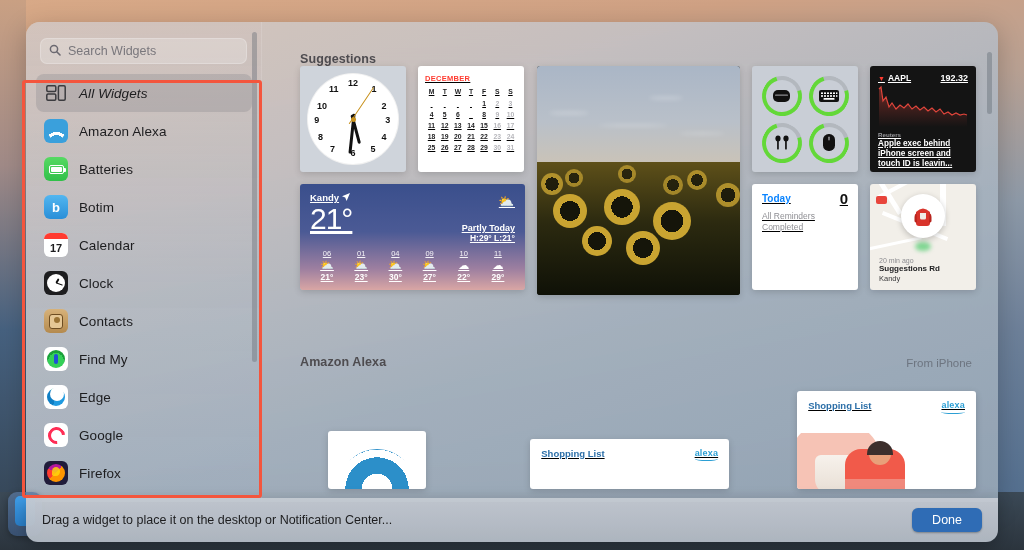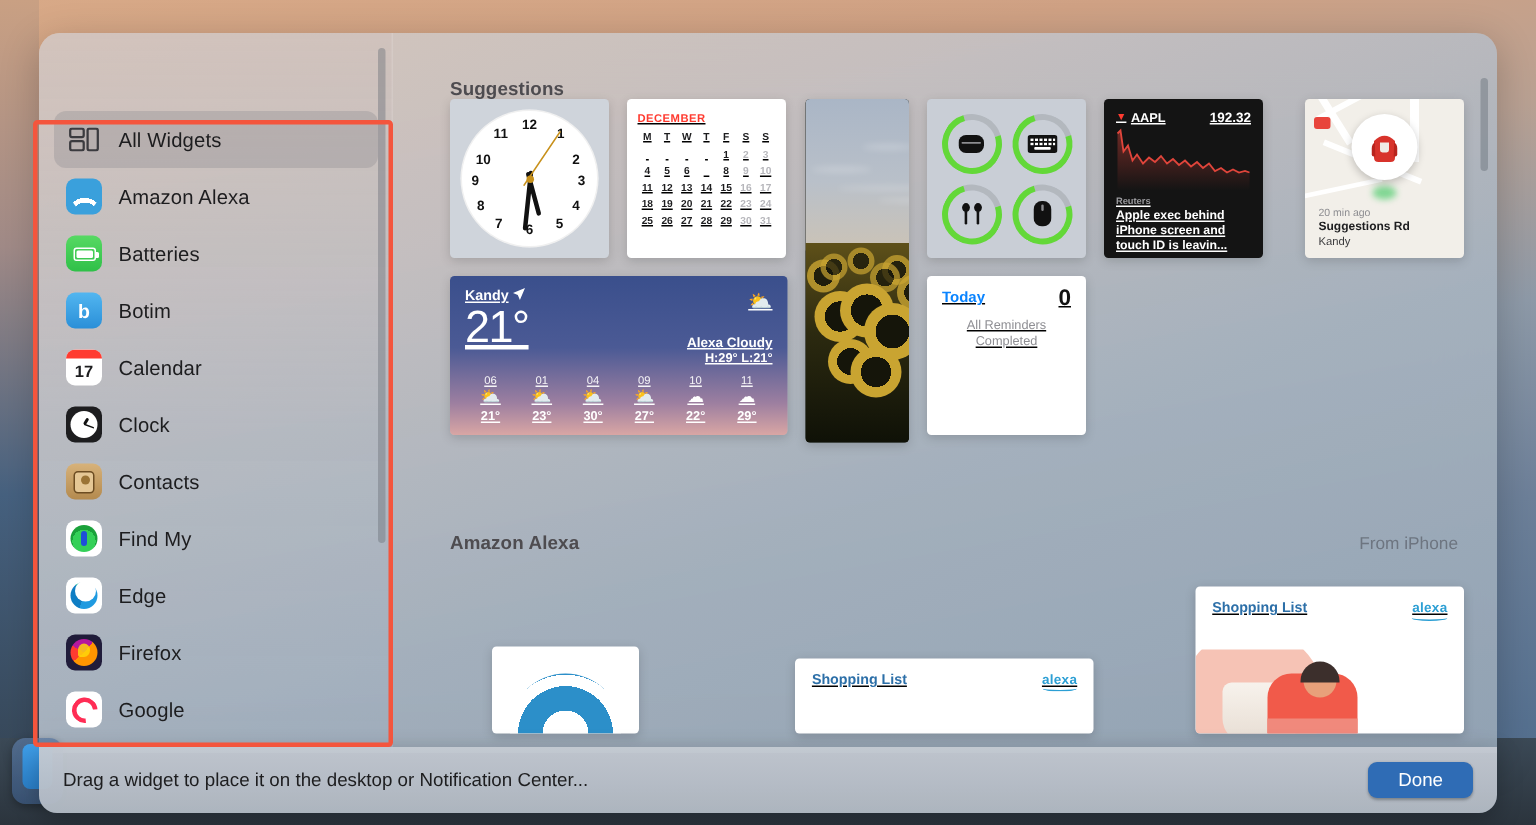--- a/index.html
+++ b/index.html
@@ -51,21 +51,21 @@
     color:#3a3a3c; width:100%;
   }
   .search-input::placeholder { color:#79777c; }
 
   .applist { position:absolute; left:0; top:52px; width:236px; height:428px; overflow:hidden; }
   .app-item {
     display:flex; align-items:center; gap:11px;
     height:38px; margin:0 10px; padding:0 8px;
     border-radius:8px; cursor:default;
   }
-  .app-item.selected { background:rgba(120,120,128,.26); }
+  .app-item.selected { background:rgba(120,120,128,.26);font-style:italic; }
   .app-label { font-size:13.5px; color:#1d1d1f; letter-spacing:.1px; white-space:nowrap; }
   .app-icon { width:24px; height:24px; flex:0 0 24px; border-radius:6px; position:relative; overflow:hidden;
               display:flex; align-items:center; justify-content:center; }
 
   
   .ic-allwidgets { background:transparent; }
   .ic-alexa { background:#3aa0dc; }
   .ic-alexa .awave { width:17px;height:17px;border-radius:50%;
       background:radial-gradient(circle at 50% 120%, #3aa0dc 0 38%, #ffffff 38% 52%, #3aa0dc 52% 100%);}
   .ic-batteries { background:linear-gradient(180deg,#57d963,#2fc048); }
@@ -186,21 +186,21 @@
   .wx-h { text-align:center; width:16.6%; }
   .wx-h .hh { font-size:7.5px; opacity:.92; }
   .wx-h .ii { font-size:11px; line-height:14px; }
   .wx-h .tt { font-size:8.5px; font-weight:600; }
 
   
   .wid-rem { background:#fff; padding:9px 10px; }
   .rem-top { display:flex; justify-content:space-between; align-items:flex-start; }
   .rem-today { color:#0a84ff; font-size:10px; font-weight:bold; }
   .rem-count { color:#111; font-size:15px; font-weight:bold; line-height:12px; }
-  .rem-sub { color:#8e8e93; font-size:8.5px; line-height:11px; margin-top:6px;text-align:center; }
+  .rem-sub { color:#8e8e93; font-size:8.5px; line-height:11px; margin-top:6px; }
 
   
   .wid-map { background:#f2efe9; position:relative; }
   .map-road { position:absolute; background:#fff; }
   .map-pin-outer { position:absolute; left:50%; top:30%; width:44px; height:44px; margin:-22px 0 0 -22px;
       border-radius:50%; background:#fff; box-shadow:0 2px 6px rgba(0,0,0,.22);
       display:flex; align-items:center; justify-content:center; }
   .map-glow { position:absolute; left:50%; top:calc(30% + 26px); width:16px; height:9px; margin-left:-8px;
       border-radius:50%; background:rgba(52,199,89,.6); filter:blur(2px); }
   .map-cap { position:absolute; left:9px; bottom:7px; right:6px; }
@@ -264,20 +264,31 @@
 </style>
 </head>
 <body>
 
 <div class="bg-left-strip"></div>
 <div class="bg-bottom-dark"></div>
 
 <div class="panel">
 
   <div class="sidebar">
+    <div class="search-wrap">
+      <div class="search-box">
+        <span>
+          <svg width="12" height="12" viewBox="0 0 12 12">
+            <circle cx="5" cy="5" r="3.6" fill="none" stroke="#6b6970" stroke-width="1.5"></circle>
+            <line x1="7.7" y1="7.7" x2="11" y2="11" stroke="#6b6970" stroke-width="1.6" stroke-linecap="round"></line>
+          </svg>
+        </span>
+        <input class="search-input" type="text" placeholder="Search Widgets" style="">
+      </div>
+    </div>
 
     <div class="applist">
 
       <div class="app-item selected">
         <span class="app-icon ic-allwidgets">
           <svg width="20" height="16" viewBox="0 0 20 16">
             <rect x="0.8" y="0.8" width="9" height="5.6" rx="1.2" fill="none" stroke="#3b3b3f" stroke-width="1.5"></rect>
             <rect x="0.8" y="9" width="9" height="6.2" rx="1.2" fill="none" stroke="#3b3b3f" stroke-width="1.5"></rect>
             <rect x="12.4" y="0.8" width="6.8" height="14.4" rx="1.2" fill="none" stroke="#3b3b3f" stroke-width="1.5"></rect>
           </svg>
@@ -341,31 +352,31 @@
       </div>
 
       <div class="app-item">
         <span class="app-icon ic-edge">
             <span class="e"></span>
           </span>
         <span class="app-label">Edge</span>
       </div>
 
       <div class="app-item">
+        <span class="app-icon ic-goog">
+            <span class="r"></span>
+          </span>
+        <span class="app-label">Google</span>
+      </div>
+
+      <div class="app-item">
         <span class="app-icon ic-firefox">
             <span class="f"></span>
           </span>
         <span class="app-label">Firefox</span>
-      </div>
-
-      <div class="app-item">
-        <span class="app-icon ic-goog">
-            <span class="r"></span>
-          </span>
-        <span class="app-label">Google</span>
       </div>
 
     </div>
     <div class="scrollbar-side"></div>
   </div>
 
   <div class="content">
 
     <div class="sec-head">
       <span class="sec-title">Suggestions</span>
@@ -454,21 +465,21 @@
                 <span>
                   <svg width="8" height="8" viewBox="0 0 8 8">
                       <path d="M8 0 L0 3.3 L3.2 4.6 L4.6 8 Z" fill="#fff"></path>
                     </svg>
                 </span>
               </div>
               <div class="wx-temp">21°</div>
             </div>
             <div class="wx-right">
               <span style="font-size:13px;">⛅</span>
-              <div class="wx-cond">Alexa Cloudy</div>
+              <div class="wx-cond">Partly Today</div>
               <div class="wx-hl">H:29° L:21°</div>
             </div>
           </div>
           <div class="wx-hours" id="wx-hours">
               <div class="wx-h">
                 <div class="hh">06</div>
                 <div class="ii">⛅</div>
                 <div class="tt">21°</div>
               </div>
               <div class="wx-h">
@@ -578,21 +589,21 @@
 
         <div class="w w-sm wid-rem">
           <div class="rem-top">
             <span class="rem-today">Today</span>
             <span class="rem-count">0</span>
           </div>
           <div class="rem-sub">All Reminders Completed</div>
         </div>
       </div>
 
-      <div style="display:flex; flex-direction:row; gap:28px;">
+      <div style="display:flex; flex-direction:column; gap:12px;">
         <div class="w w-sm wid-stock">
           <div class="stk-top">
             <span class="stk-sym">
               <span class="stk-tri">▼</span>
               <span>AAPL</span>
             </span>
             <span class="stk-val">192.32</span>
           </div>
           <div class="stk-chart">
             <svg width="90" height="42" viewBox="0 0 90 42" preserveAspectRatio="none">

